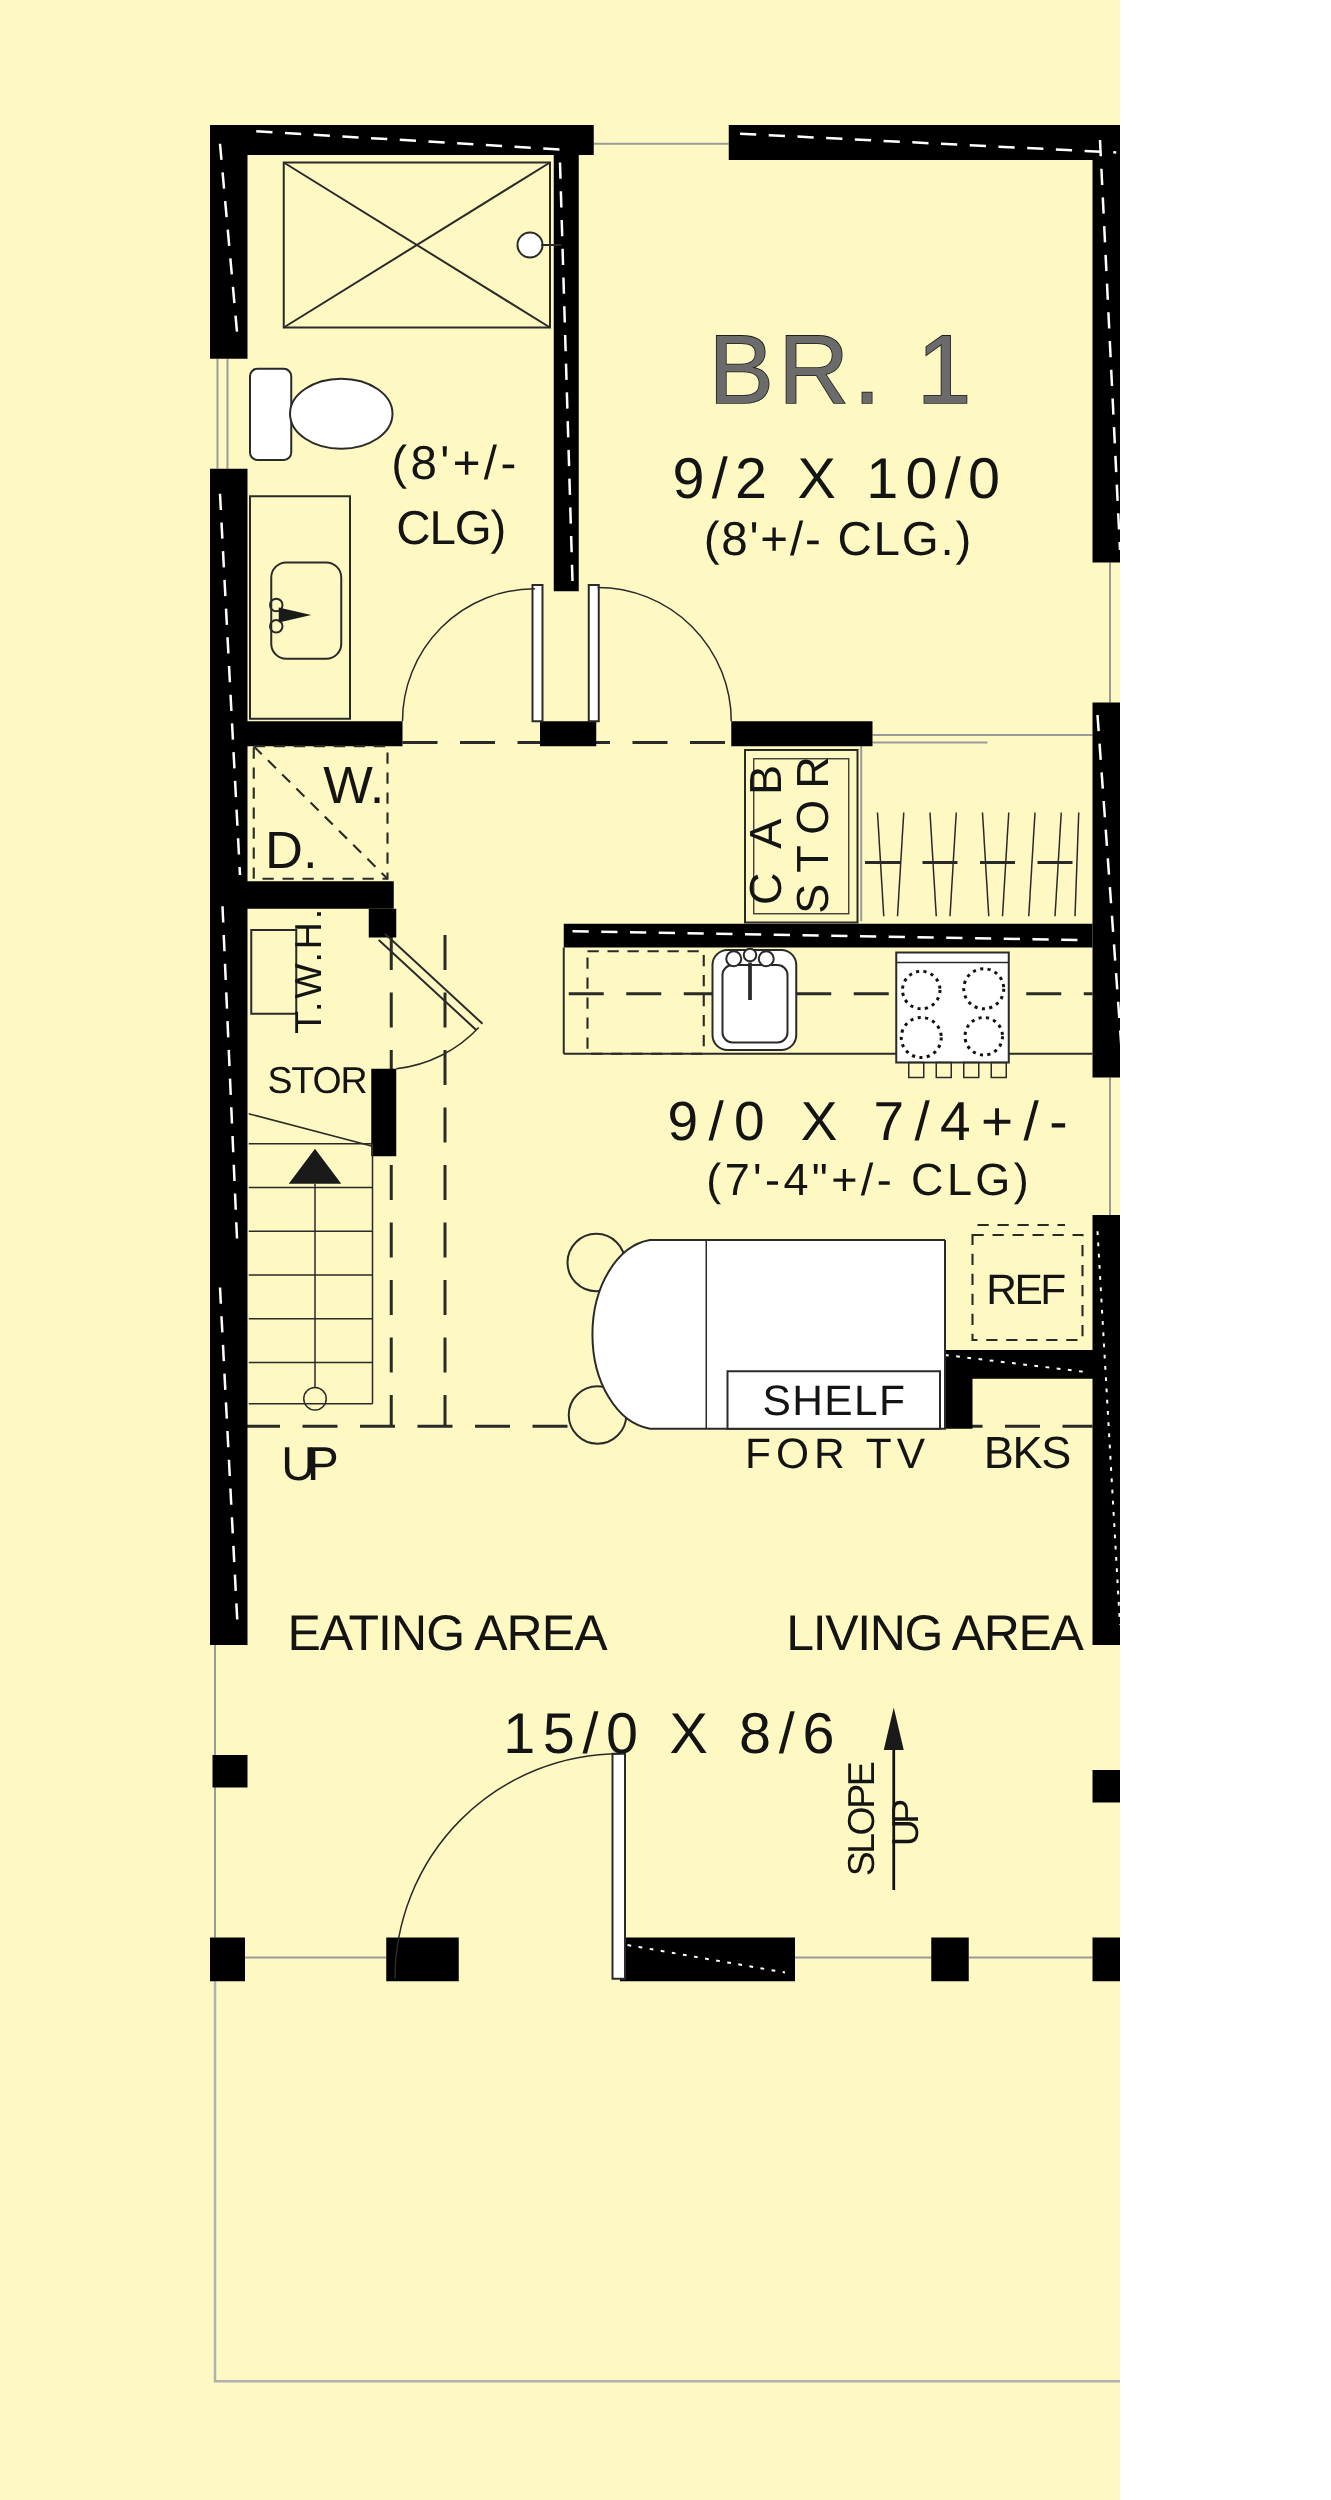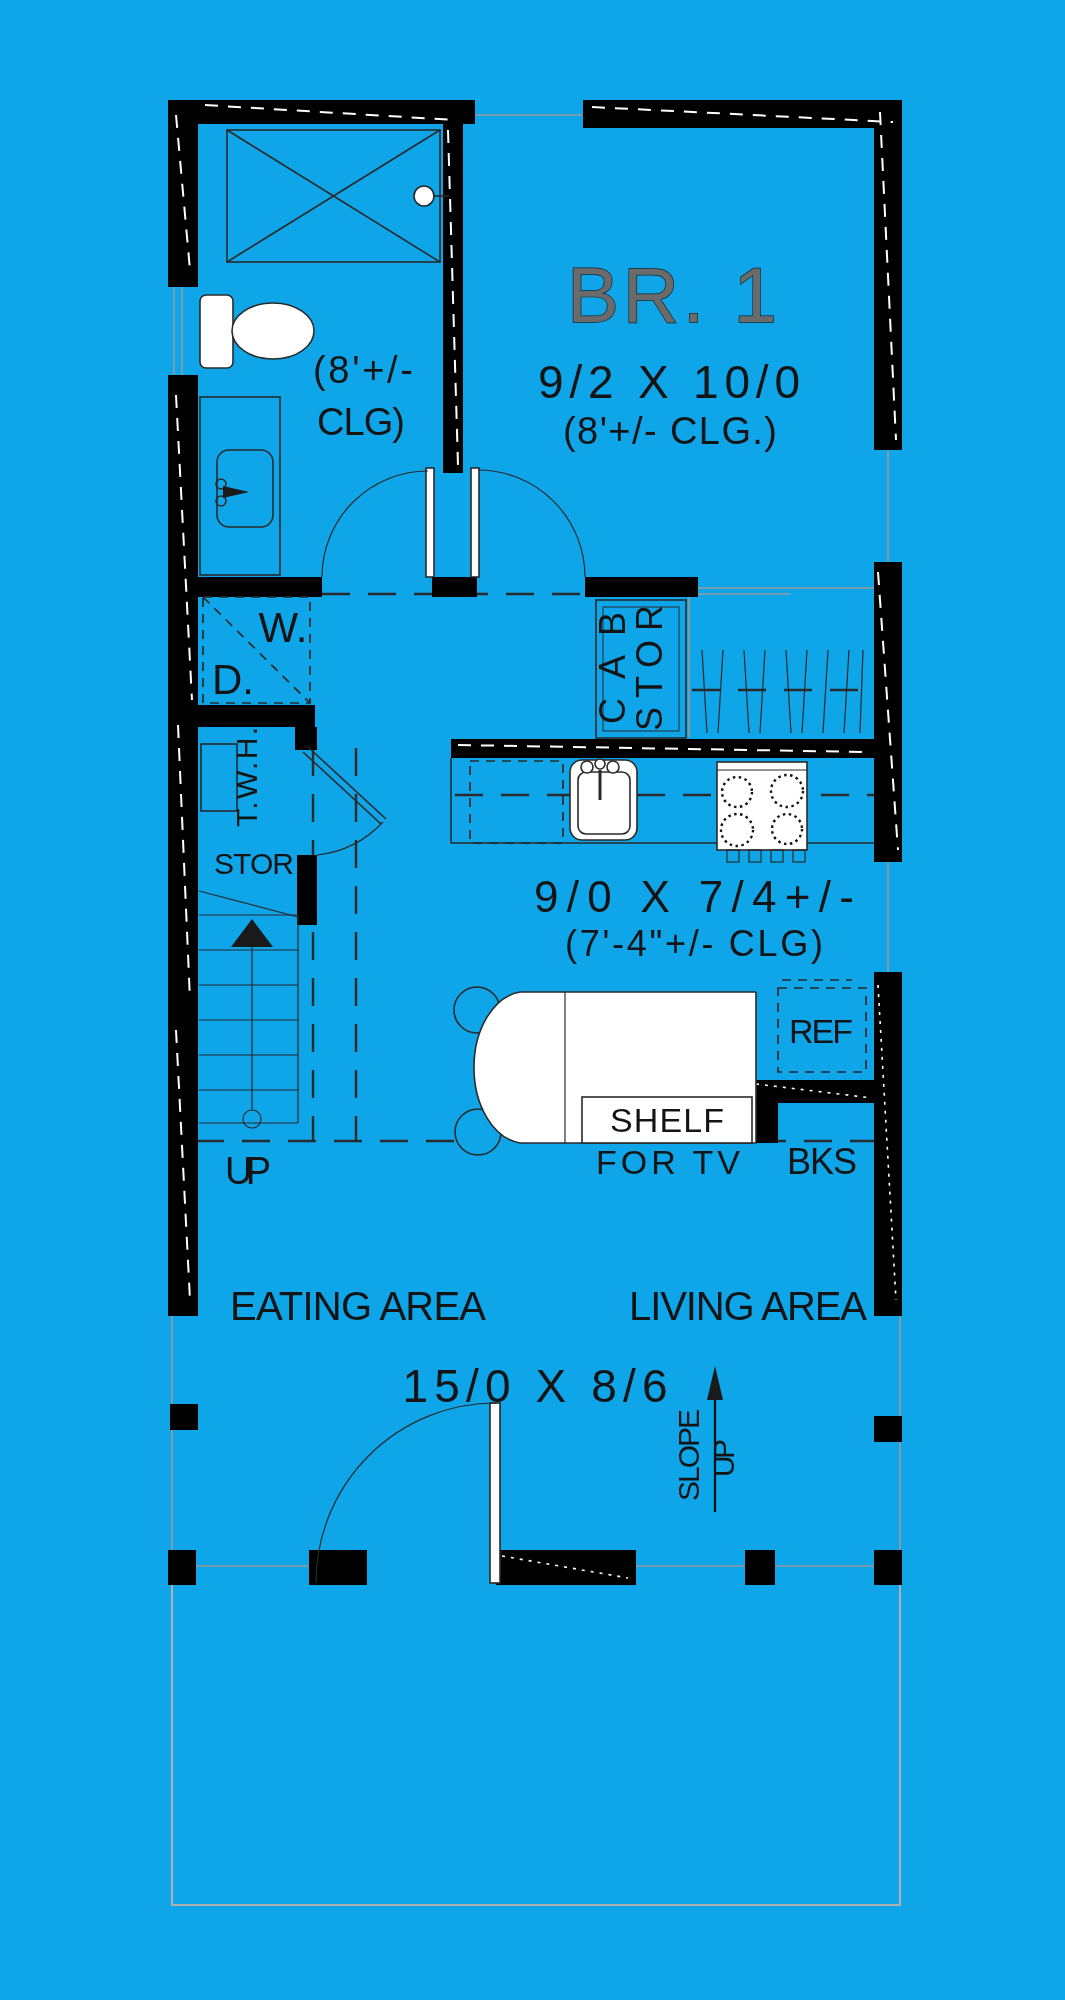--- a/index.html
+++ b/index.html
@@ -1,16 +1,16 @@
 <!DOCTYPE html>
 <html><head>
 <meta charset="utf-8">
 <style>
   html,body{margin:0;padding:0;background:#ffffff;}
-  .stage{position:relative;width:1065px;height:2000px;background:#0ea5e9;overflow:hidden;
+  .stage{position:relative;width:896px;height:2000px;background:#fef9c3;overflow:hidden;
          font-family:"Liberation Sans", sans-serif;text-decoration:underline;}
   svg{position:absolute;left:0;top:0;}
   .wall{fill:#000000;stroke:none;}
   .wdash{stroke:#ffffff;stroke-width:2;fill:none;stroke-dasharray:13 10;}
   .wdot{stroke:#ffffff;stroke-width:1.6;fill:none;stroke-dasharray:3 6;}
   .thin{stroke:#9a9a9a;stroke-width:1.6;fill:none;}
   .fx{stroke:#2a2a2a;stroke-width:1.6;fill:none;}
   .fxw{stroke:#2a2a2a;stroke-width:1.6;fill:#ffffff;}
   .fxfill{fill:#1a1a1a;stroke:none;}
   .dashbox{stroke:#2a2a2a;stroke-width:1.7;fill:none;stroke-dasharray:9 7;}

